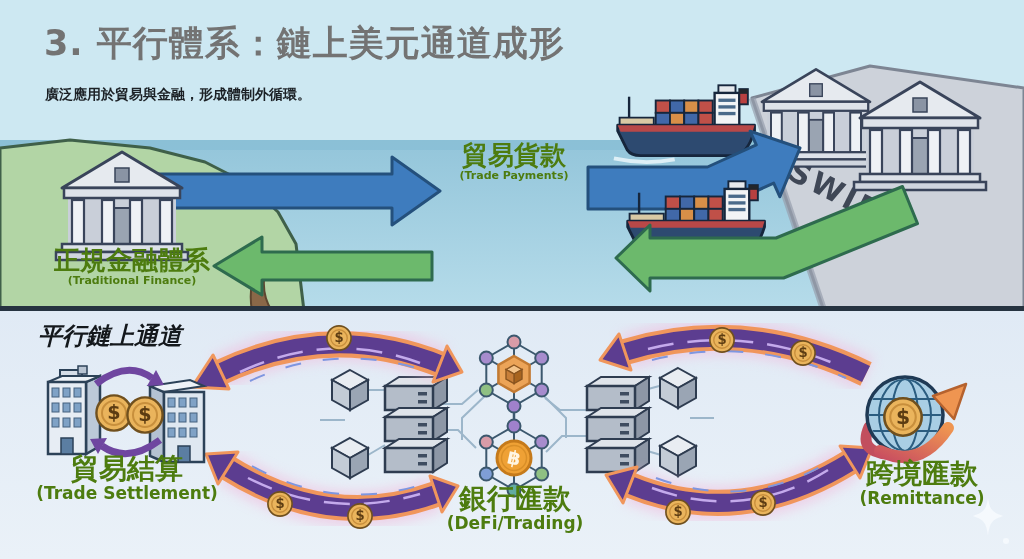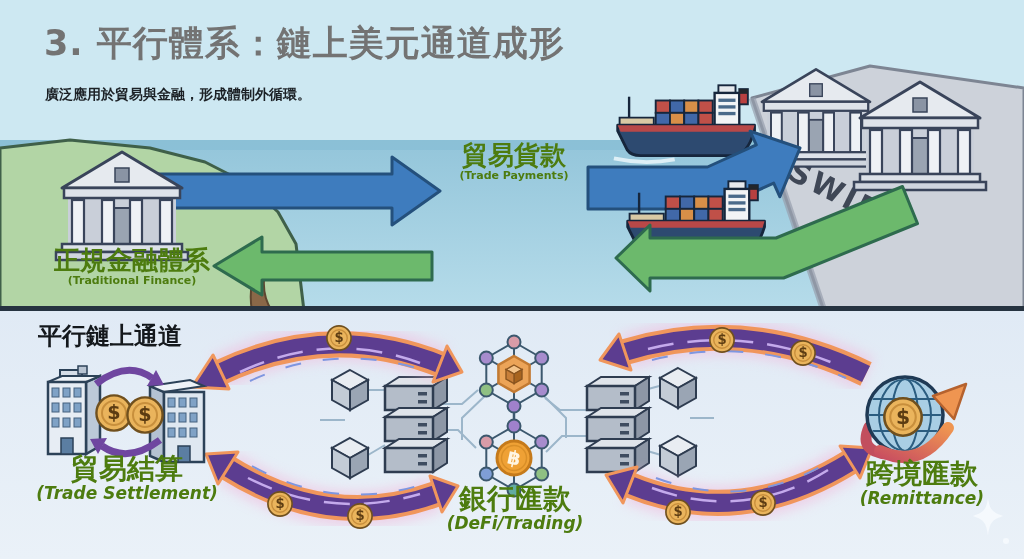--- a/index.html
+++ b/index.html
@@ -17,24 +17,24 @@
   .page-title{
     position:absolute;left:44px;top:20px;z-index:6;
     font-size:35px;font-weight:bold;color:#737373;letter-spacing:1px;
   }
   .page-subtitle{
     position:absolute;left:45px;top:86px;z-index:6;
     font-size:14px;font-weight:600;color:#1c2126;
   }
   .bottom-title{
     position:absolute;left:38px;top:320px;z-index:6;
-    font-size:24px;font-weight:bold;color:#14181c;
+    font-size:24px;font-weight:bold;color:#14181c;font-style:italic;
   }
   .t-zh{font-size:26px;} .t-en{font-size:11px;}
-  .b-zh{font-size:28px;} .b-en{font-size:17px;font-style:italic;}
+  .b-zh{font-size:28px;} .b-en{font-size:17px;}
 </style>
 </head>
 <body>
 
 <div class="stage">
 
   <svg id="top-svg" width="1024" height="311" viewBox="0 0 1024 311">
     <defs>
       <linearGradient id="waterG" x1="0" y1="0" x2="0" y2="1">
         <stop offset="0" stop-color="#93c5da"></stop>

